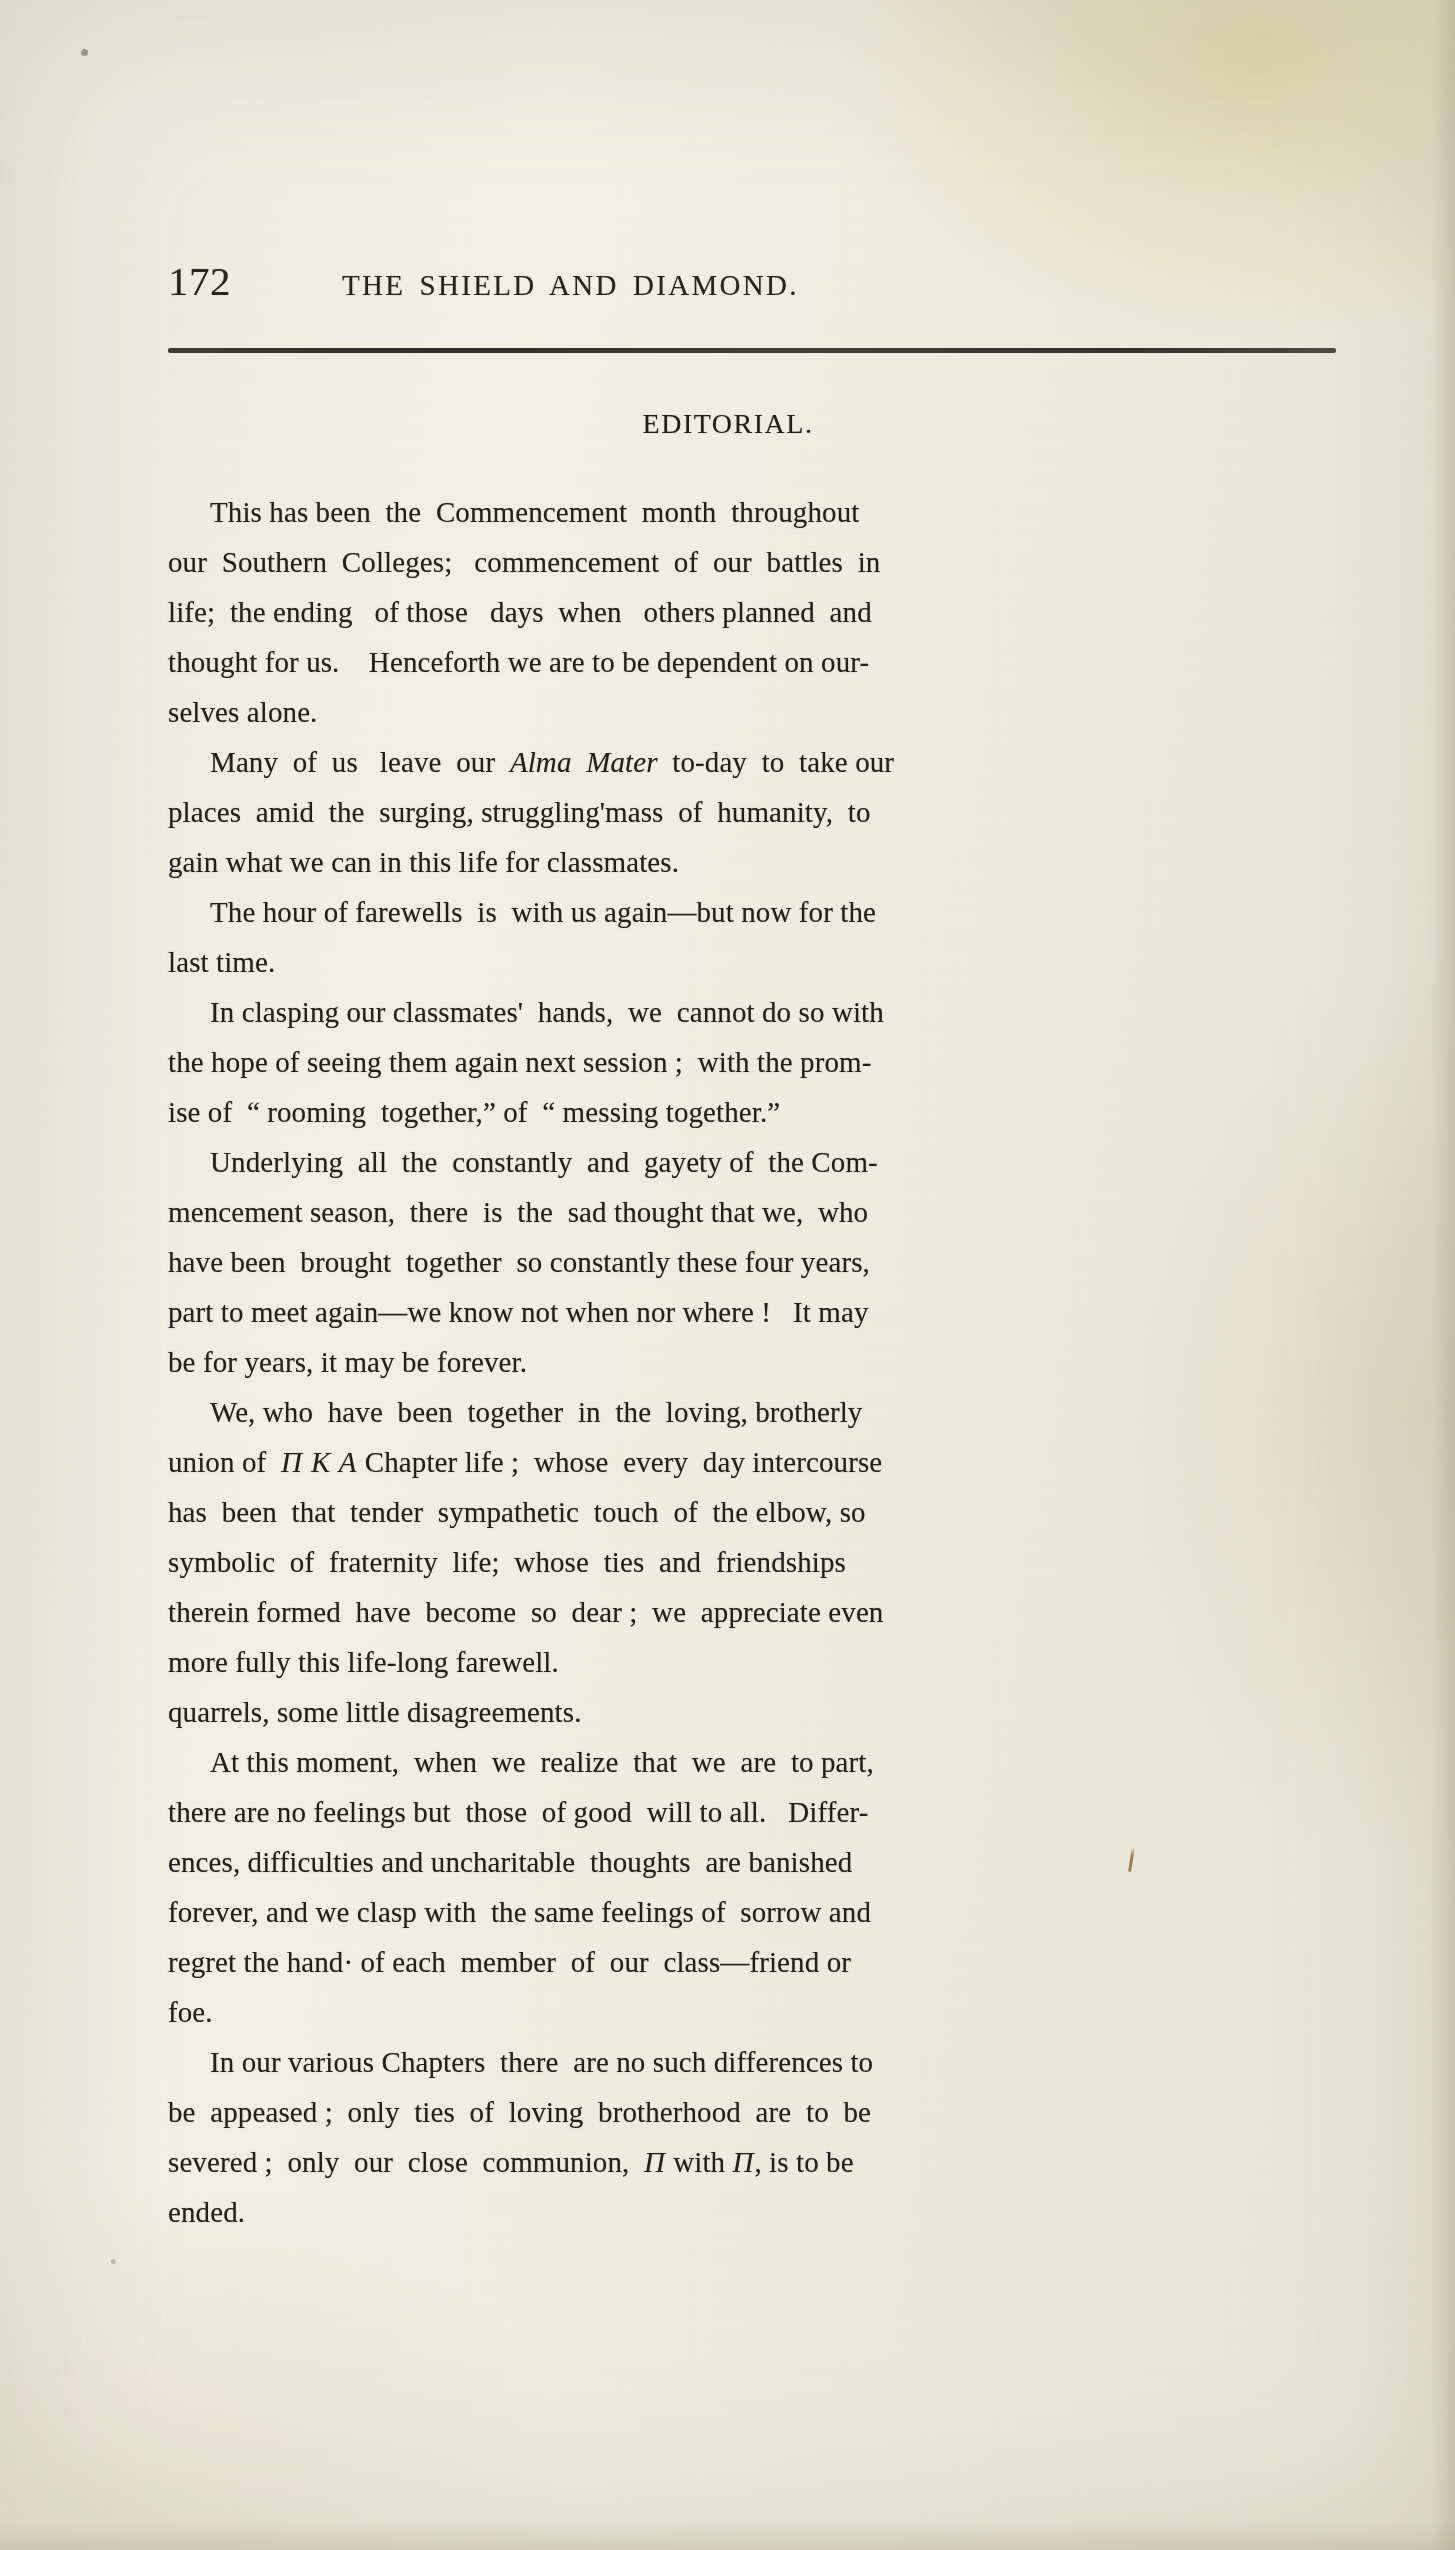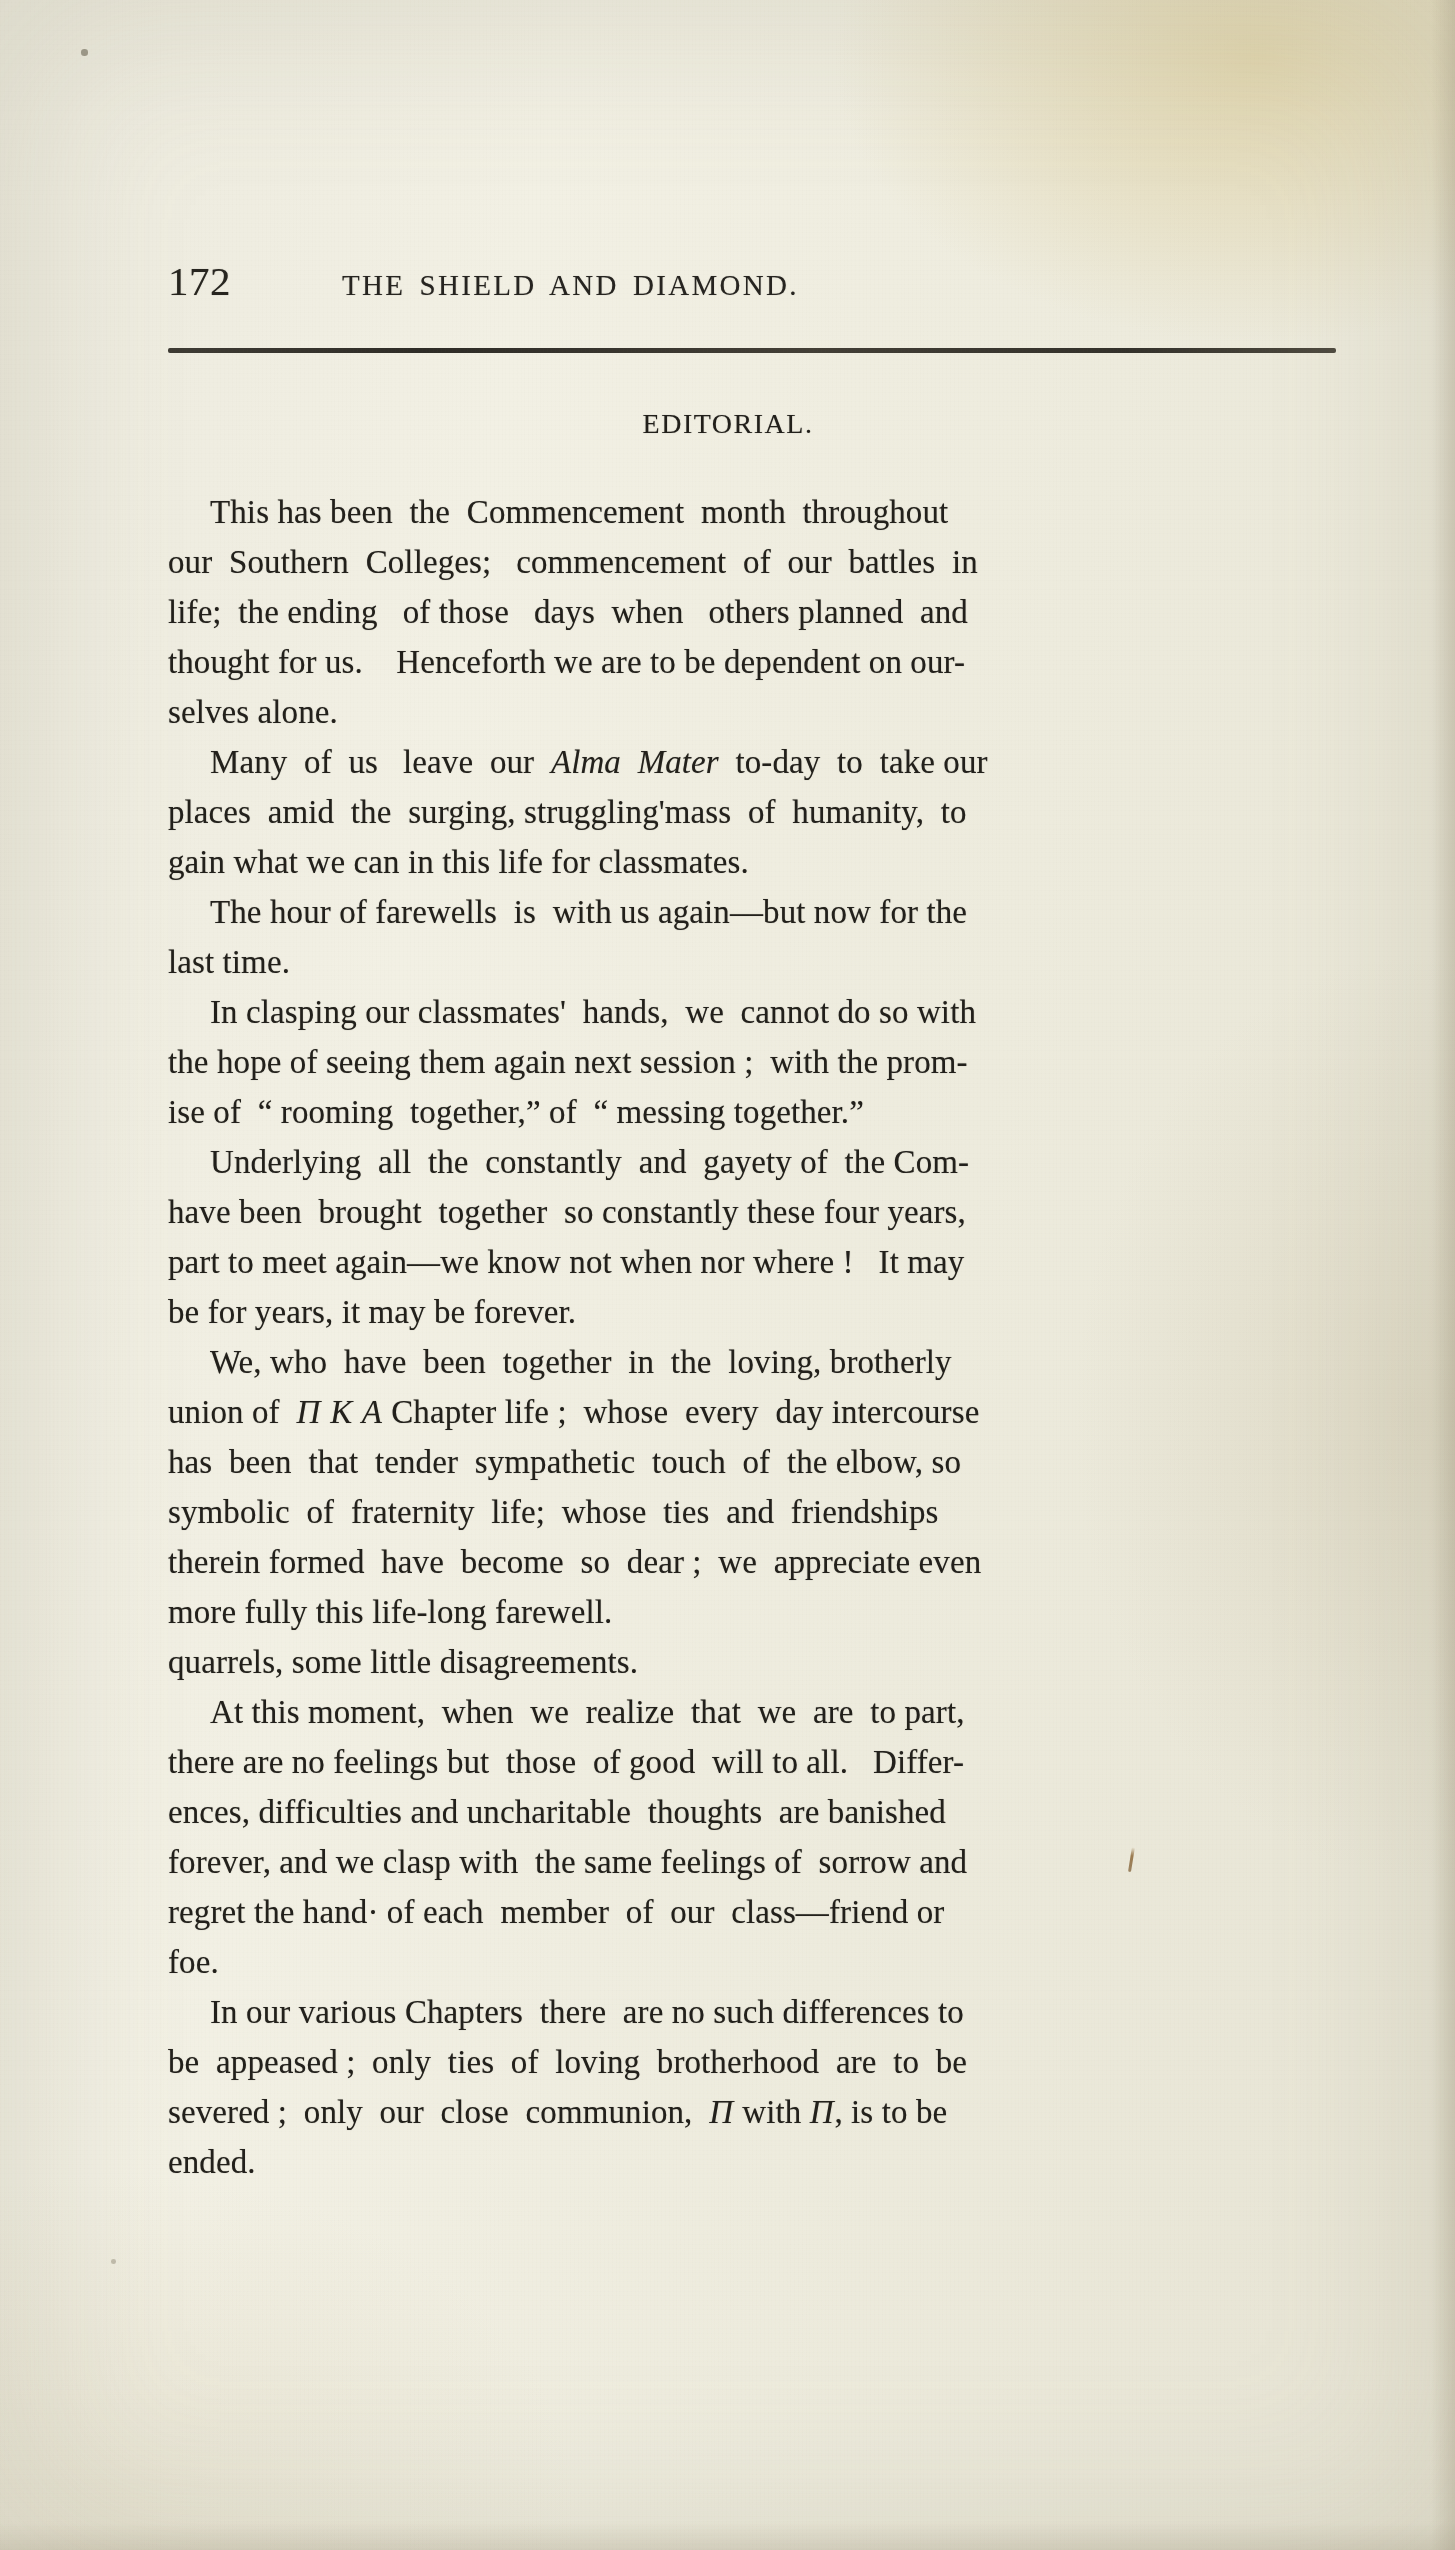--- a/index.html
+++ b/index.html
@@ -98,21 +98,21 @@
     position: absolute;
     left: 168px;
     top: 487px;
     width: 1176px;
   }
   .para {
     margin: 0;
   }
   .tline {
     display: block;
-    font-size: 33px;
+    font-size: 29px;
     line-height: 50px;
     color: #22201b;
     white-space: pre;
     letter-spacing: 0.1px;
   }
   .tline.indent {
     text-indent: 42px;
   }
   .it {
     font-style: italic;
@@ -209,20 +209,21 @@
           <span class="tline indent">The hour of farewells  is  with us again—but now for the</span>
           <span class="tline">last time.</span>
         </p>
         <p class="para">
           <span class="tline indent">In clasping our classmates'  hands,  we  cannot do so with</span>
           <span class="tline">the hope of seeing them again next session ;  with the prom-</span>
           <span class="tline">ise of  “ rooming  together,” of  “ messing together.”</span>
         </p>
         <p class="para">
           <span class="tline indent">Underlying  all  the  constantly  and  gayety of  the Com-</span>
+          <span class="tline">mencement season,  there  is  the  sad thought that we,  who</span>
           <span class="tline">have been  brought  together  so constantly these four years,</span>
           <span class="tline">part to meet again—we know not when nor where !   It may</span>
           <span class="tline">be for years, it may be forever.</span>
         </p>
         <p class="para">
           <span class="tline indent">We, who  have  been  together  in  the  loving, brotherly</span>
           <span class="tline"><span>union of  </span><span class="gk">Π Κ Α</span><span> Chapter life ;  whose  every  day intercourse</span></span>
           <span class="tline">has  been  that  tender  sympathetic  touch  of  the elbow, so</span>
           <span class="tline">symbolic  of  fraternity  life;  whose  ties  and  friendships</span>
           <span class="tline">therein formed  have  become  so  dear ;  we  appreciate even</span>

